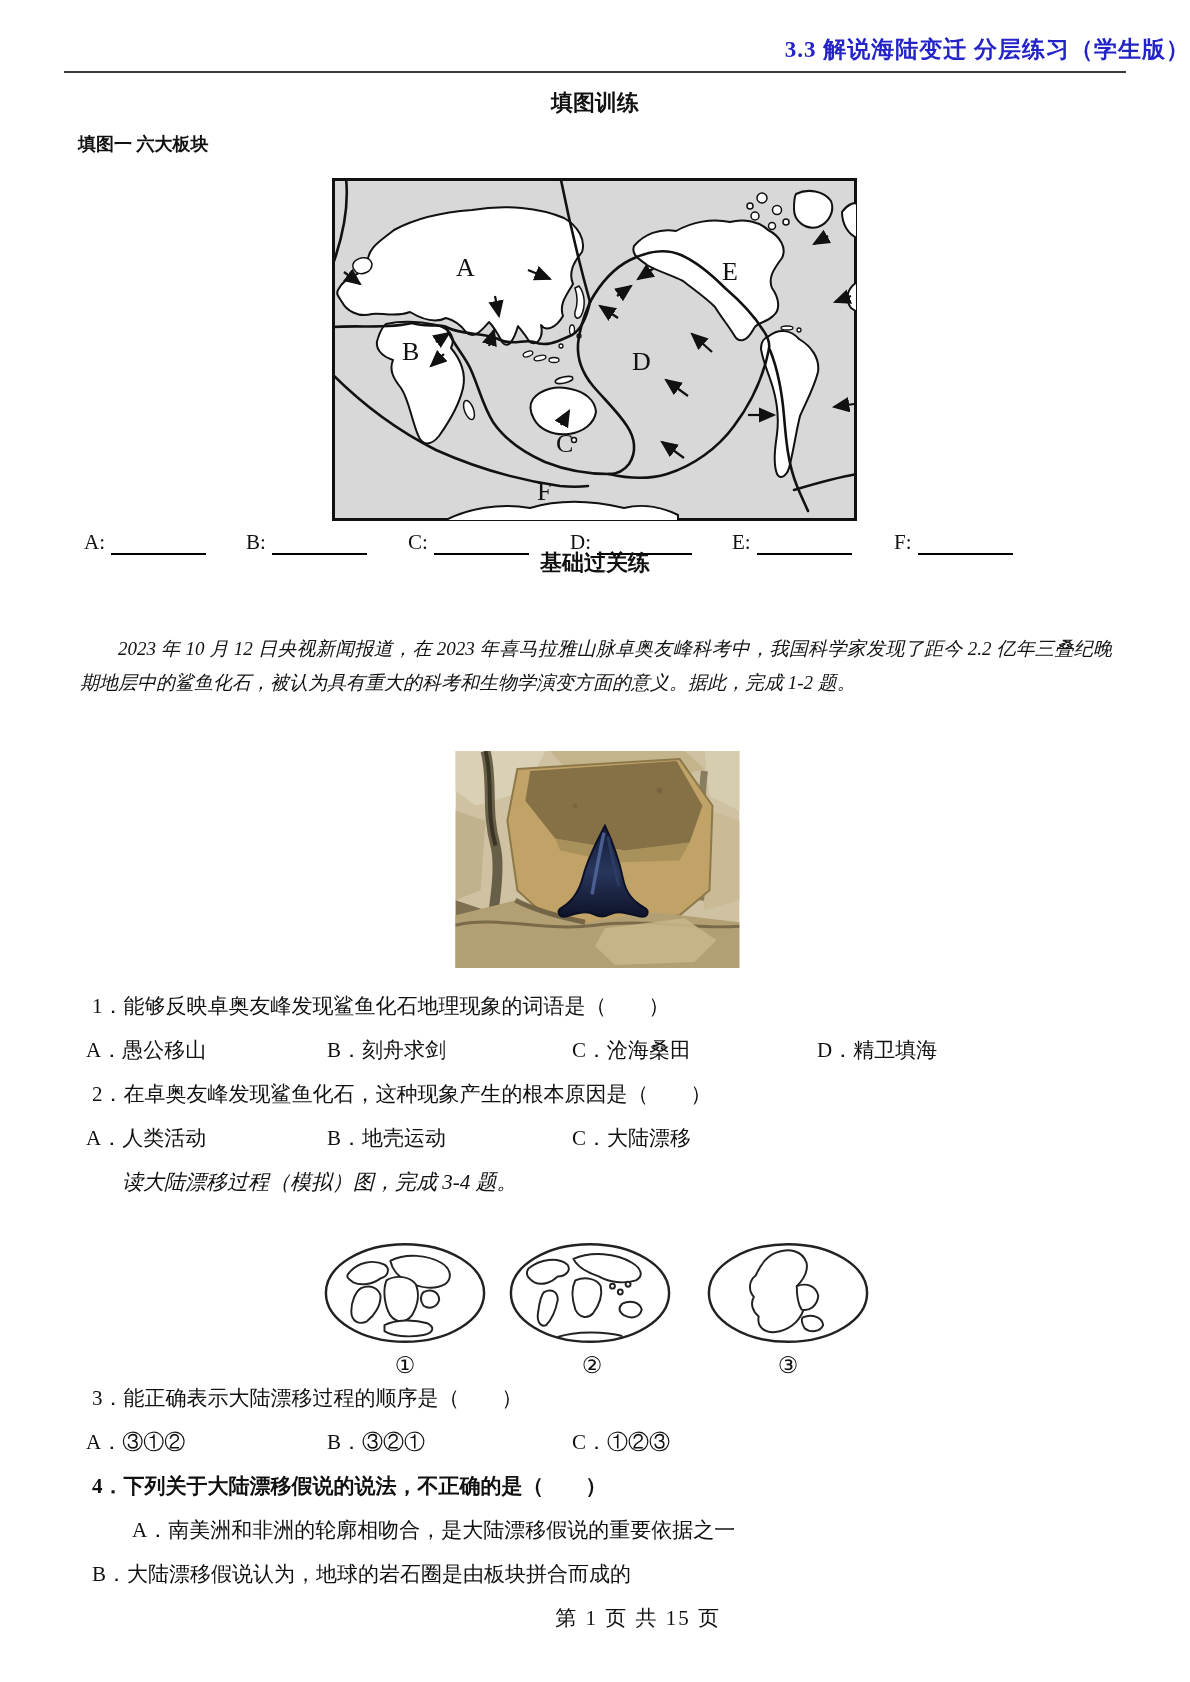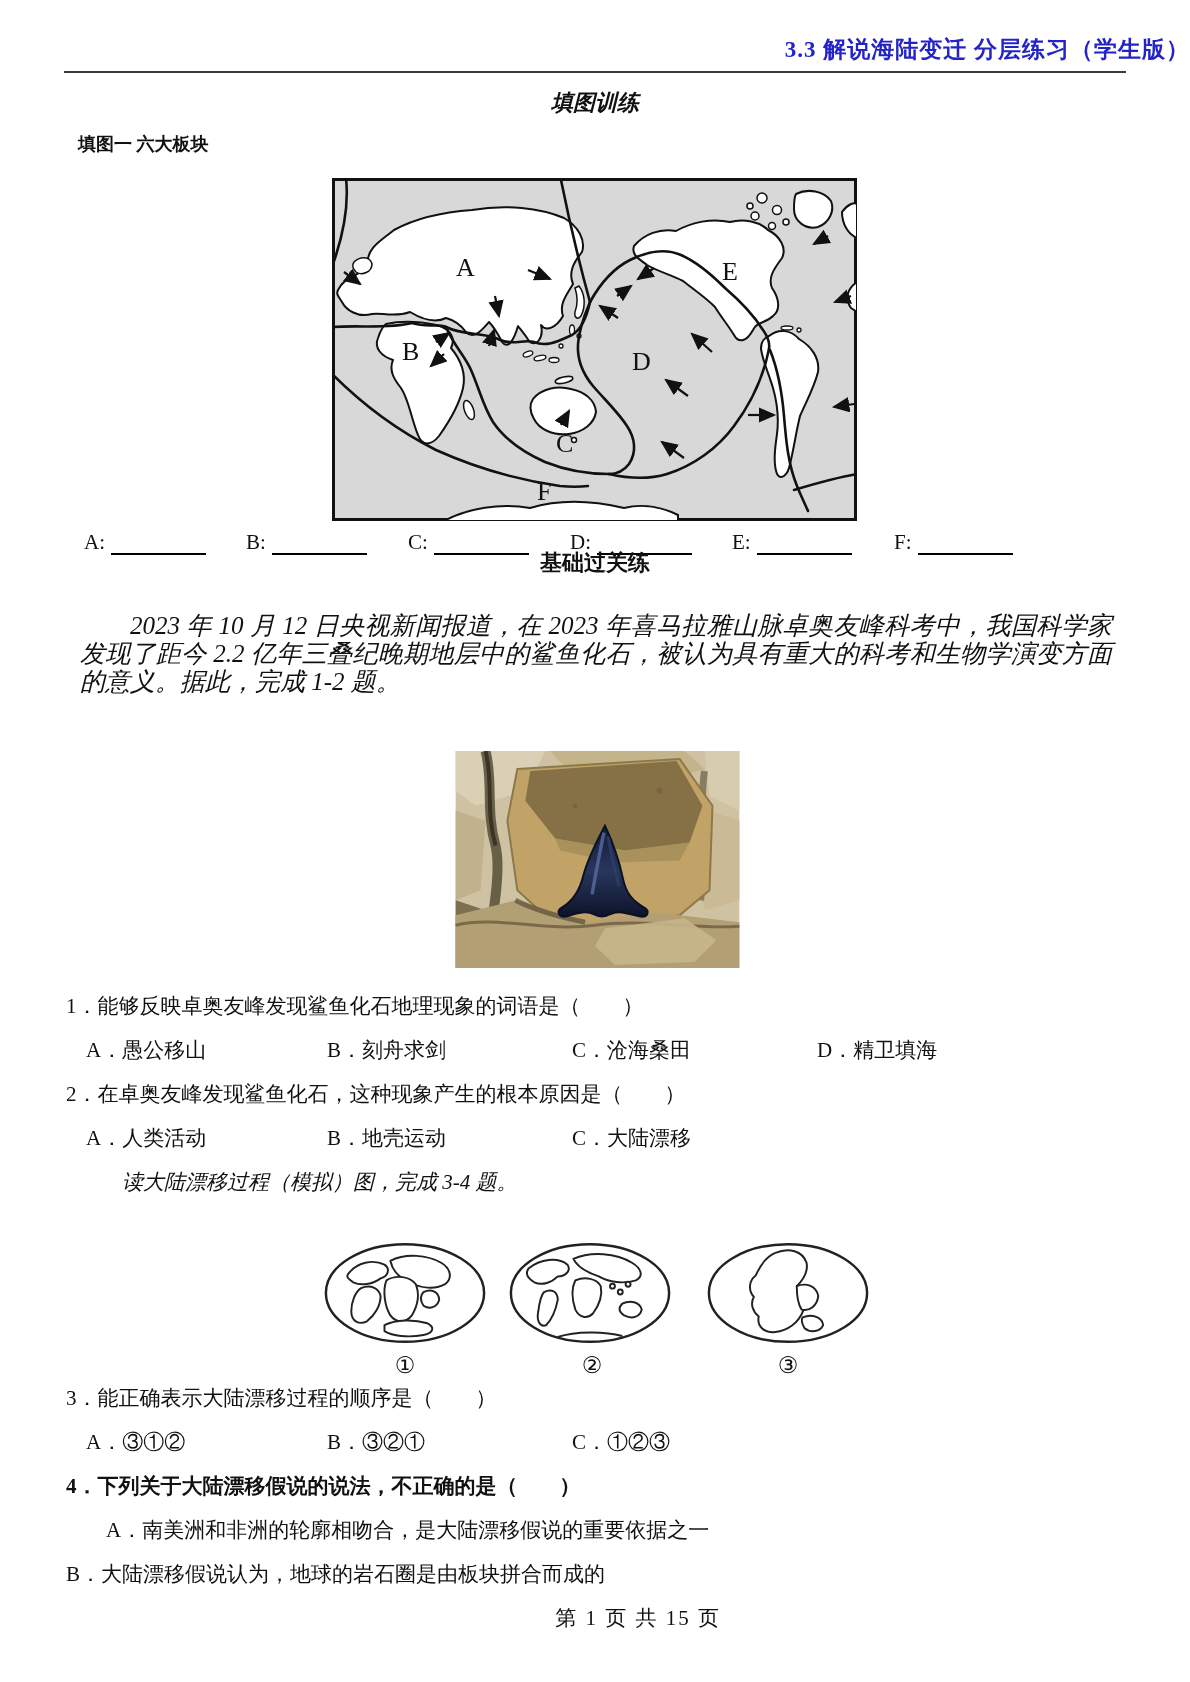--- a/index.html
+++ b/index.html
@@ -16,40 +16,40 @@
   .rule{top:71px;left:64px;width:1062px;border-top:2px solid #3a3a3a;height:0;}
   .h-center{left:0;width:1190px;text-align:center;font-size:22px;font-weight:700;}
   .h-left{left:78px;font-size:18px;font-weight:700;}
   .map-wrap{top:178px;left:332px;width:525px;height:343px;}
   .blanks{top:530px;left:84px;width:1040px;display:flex;font-size:21px;}
   .blank-cell{width:162px;display:flex;align-items:flex-end;}
   .blank-cell:last-child{width:auto;}
   .blank-line{display:inline-block;width:95px;border-bottom:2px solid #000;height:22px;margin-left:6px;}
   .kai{font-style:italic;}
   .intro{
-    top:612px;left:80px;width:1032px;font-size:25px;line-height:28px;
+    top:632px;left:80px;width:1032px;font-size:19px;line-height:34px;
     text-indent:2em;text-align:justify;
   }
   .photo-wrap{top:751px;left:455px;width:285px;height:217px;}
-  .qline{left:66px;width:1040px;font-size:21px;white-space:nowrap;}
+  .qline{left:92px;width:1040px;font-size:21px;white-space:nowrap;}
   .opts{left:86px;width:1050px;display:grid;grid-template-columns:241px 245px 245px 1fr;font-size:21px;white-space:nowrap;}
   .globes{top:1240px;left:322px;display:flex;}
   .globe1{margin-left:0;}
   .globe2{margin-left:19px;}
   .globe3{margin-left:32px;}
   .glabel{width:40px;text-align:center;font-size:23px;}
   .footer{top:1604px;left:0;width:1190px;text-align:center;font-size:21px;letter-spacing:2px;padding-left:43px;}
   svg text{font-family:"Liberation Serif","DejaVu Serif",serif;}
 </style>
 </head>
 <body>
 
 <div class="abs doc-title">3.3 解说海陆变迁 分层练习（学生版）</div>
 <div class="abs rule"></div>
-<div class="abs h-center" style="top:88px;font-style:italic;">填图训练</div>
+<div class="abs h-center" style="top:88px;">填图训练</div>
 <div class="abs h-left" style="top:132px;">填图一 六大板块</div>
 
 <div class="abs map-wrap">
 <svg width="525" height="343" viewBox="0 0 525 343">
   <rect x="1.5" y="1.5" width="522" height="340" fill="#d8d8d8" stroke="#111" stroke-width="3"></rect>
   <defs>
     <marker id="ah" markerWidth="9" markerHeight="8" refX="7" refY="3.5" orient="auto">
       <path d="M0,0 L8,3.5 L0,7 Z" fill="#111"></path>
     </marker>
   </defs>

